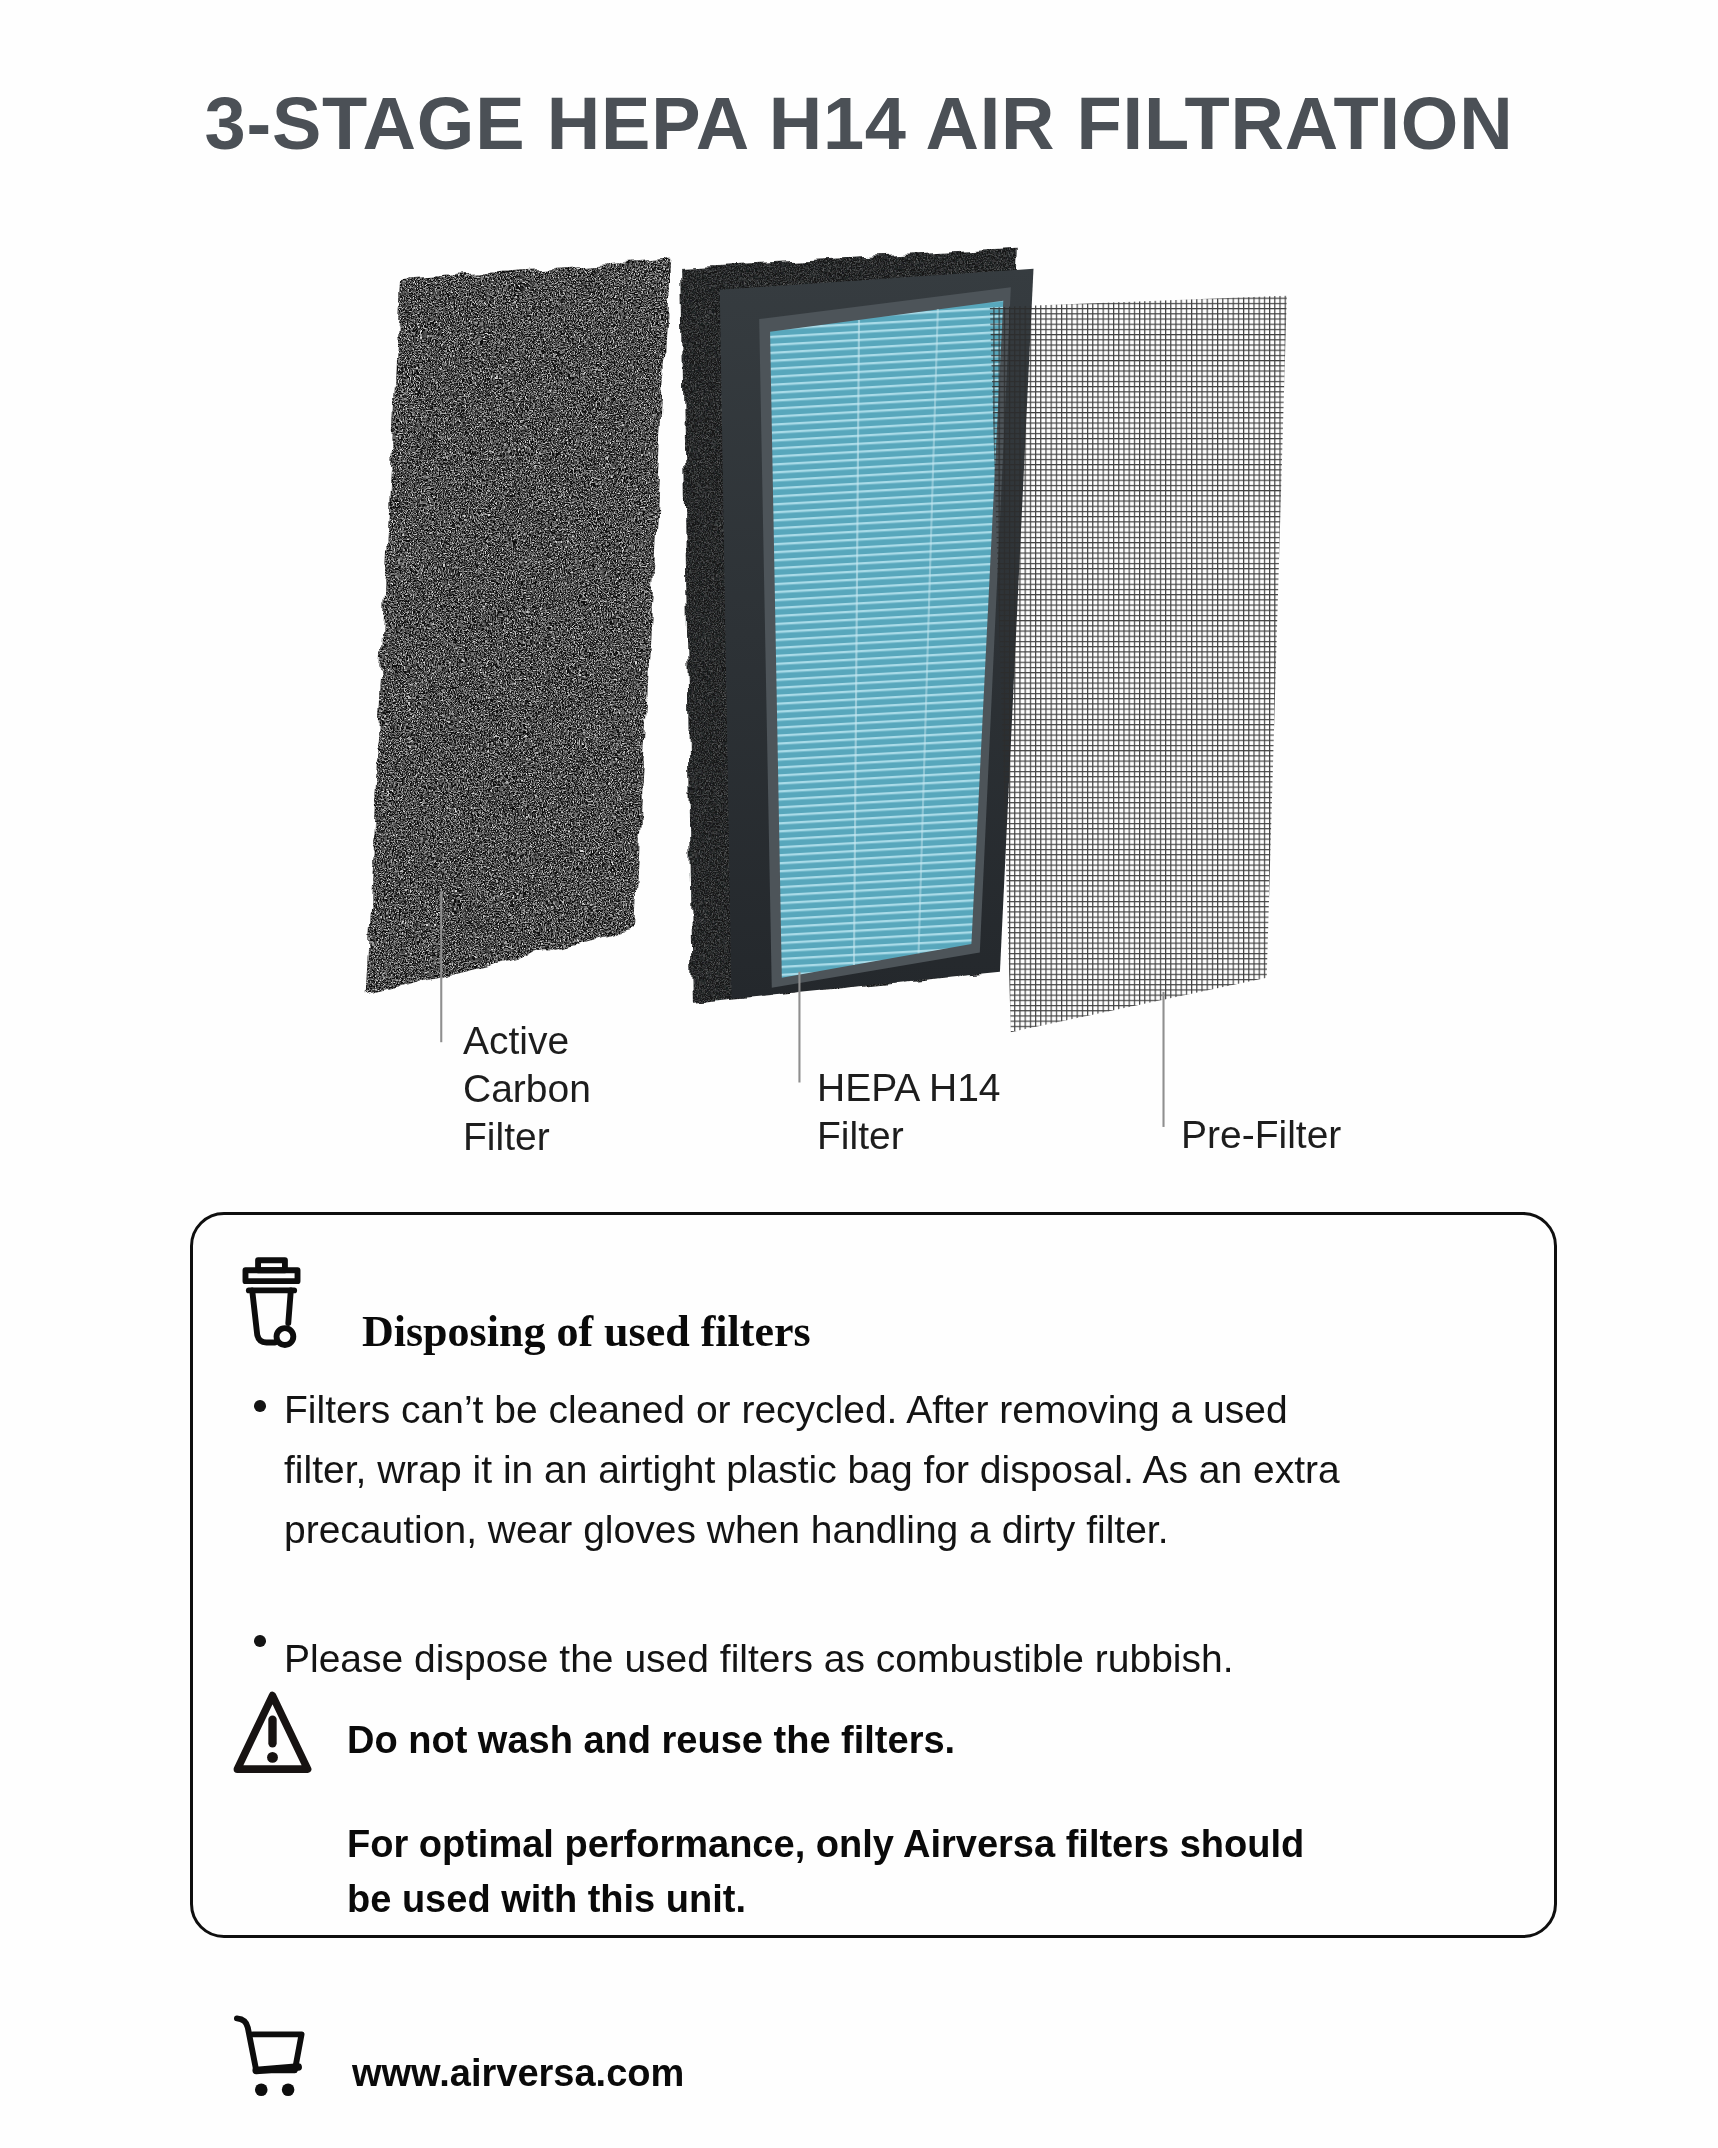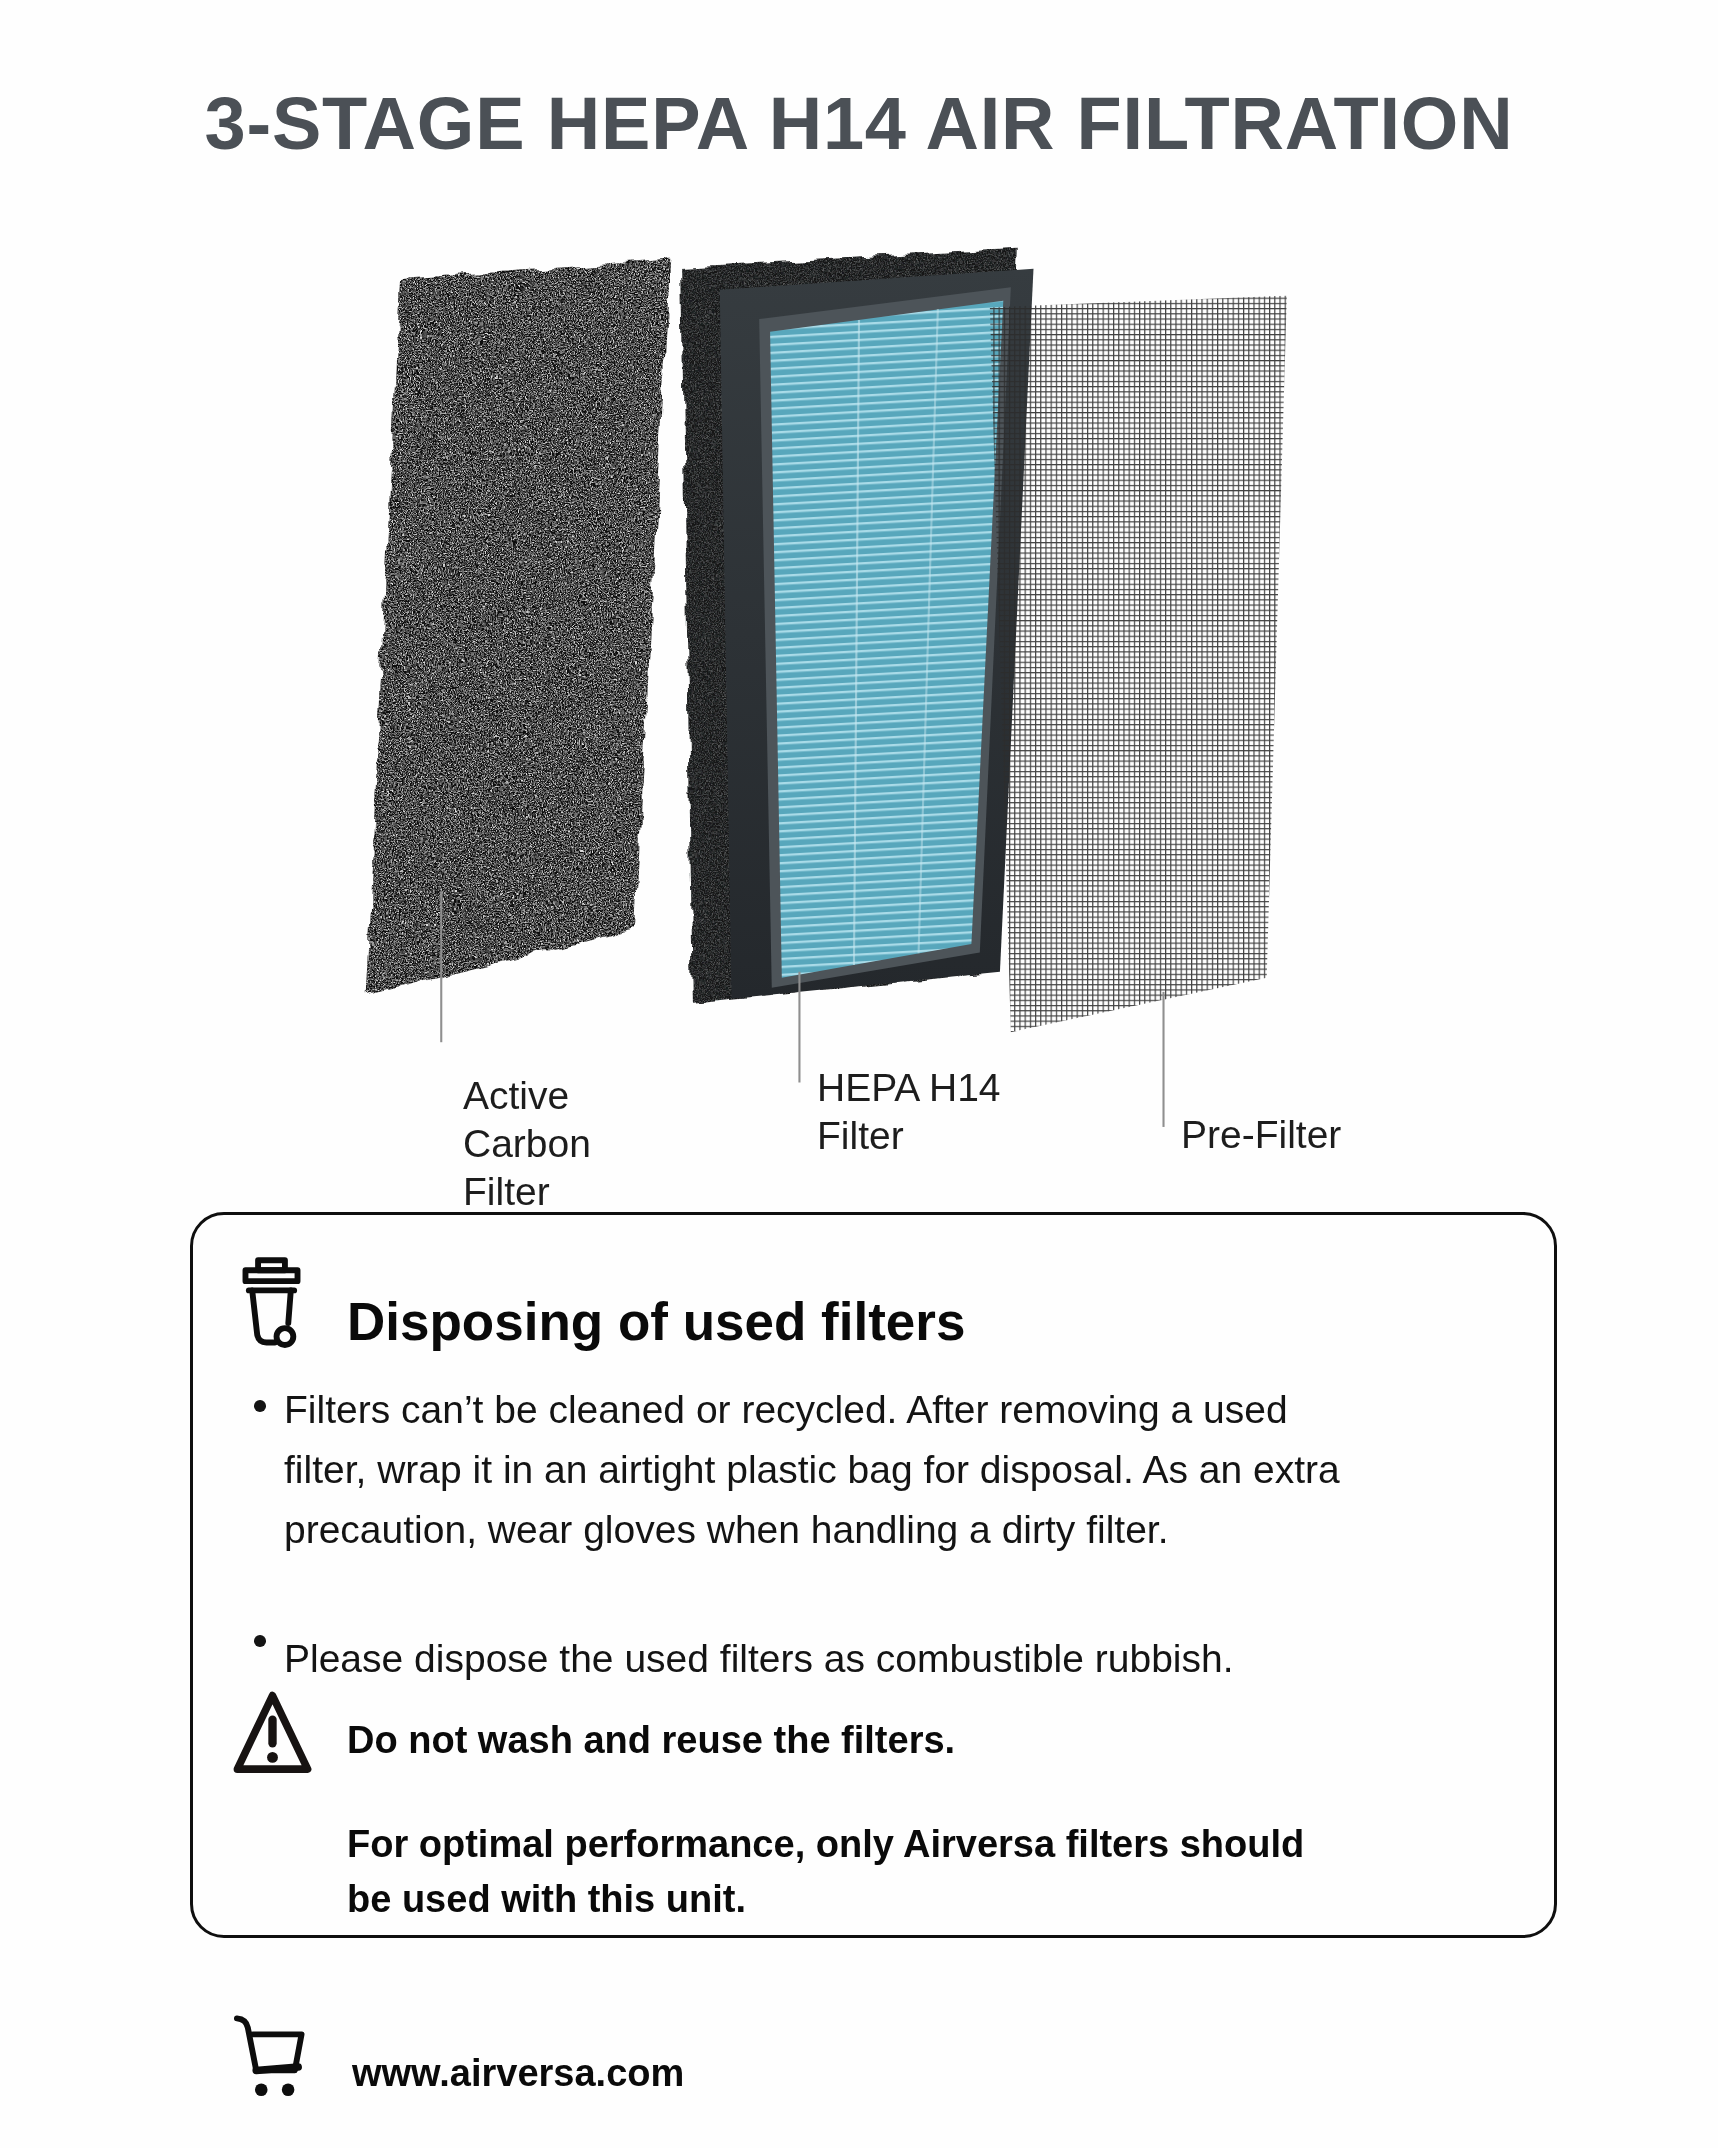--- a/index.html
+++ b/index.html
@@ -15,21 +15,21 @@
   .flabel{
     position:absolute;font-size:39px;line-height:48px;color:#1d1d1d;
     white-space:pre-line;font-weight:400;
   }
   .box{
     position:absolute;left:190px;top:1212px;width:1361px;height:720px;
     border:3.4px solid #0f0f0f;border-radius:34px;background:transparent;
   }
   .icon{position:absolute;}
   .box-heading{
-    position:absolute;left:347px;top:1291px;font-size:53px;font-weight:bold;color:#0a0a0a;margin:0;
+    position:absolute;left:347px;top:1291px;font-size:44px;font-weight:bold;color:#0a0a0a;margin:15px;font-family:Liberation Serif, serif;
   }
   .bullet-dot{
     position:absolute;width:11.7px;height:11.7px;border-radius:50%;background:#141414;
   }
   .body-text{
     position:absolute;left:284px;font-size:39px;line-height:60px;color:#141414;
     white-space:pre-line;
   }
   .bold-text{
     position:absolute;left:347px;font-size:38px;font-weight:bold;color:#0a0a0a;
@@ -101,21 +101,21 @@
       <polygon points="1180,86 1534,72 1510,885 1205,950" fill="url(#mesh)" opacity="0.9"></polygon>
     </g>
 
     <g stroke="#8f8f8f" stroke-width="2.5">
       <line x1="526" y1="782" x2="526" y2="962"></line>
       <line x1="953" y1="878" x2="953" y2="1010"></line>
       <line x1="1387" y1="902" x2="1387" y2="1063"></line>
     </g>
   </svg>
 
-  <div class="flabel" style="left:463px;top:1072px;">Active
+  <div class="flabel" style="left:463px;top:1017px;">Active
 Carbon
 Filter</div>
   <div class="flabel" style="left:817px;top:1064px;">HEPA H14
 Filter</div>
   <div class="flabel" style="left:1181px;top:1111px;">Pre-Filter</div>
 
   <div class="box"></div>
 
   <svg class="icon" style="left:232px;top:1256px;" width="79" height="94" viewBox="0 0 94 112" xmlns="http://www.w3.org/2000/svg">
     <g stroke="#0d0d0d" stroke-width="7" fill="none" stroke-linecap="round" stroke-linejoin="round">

